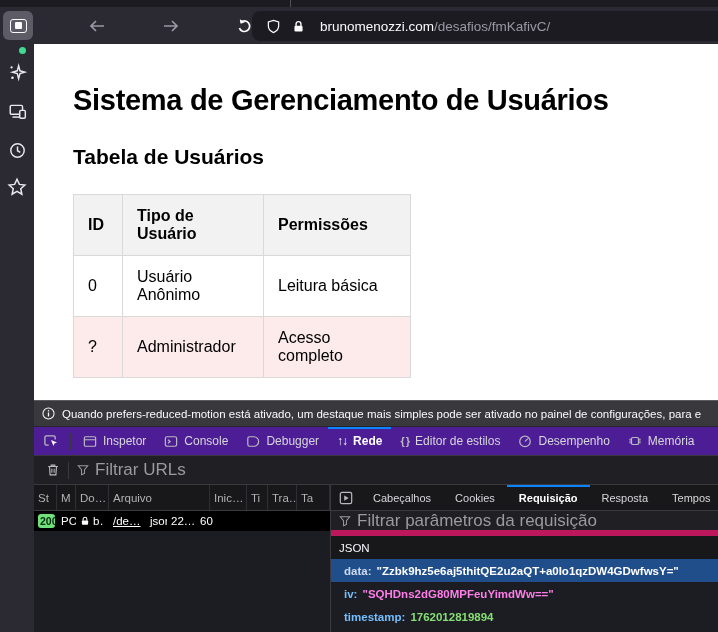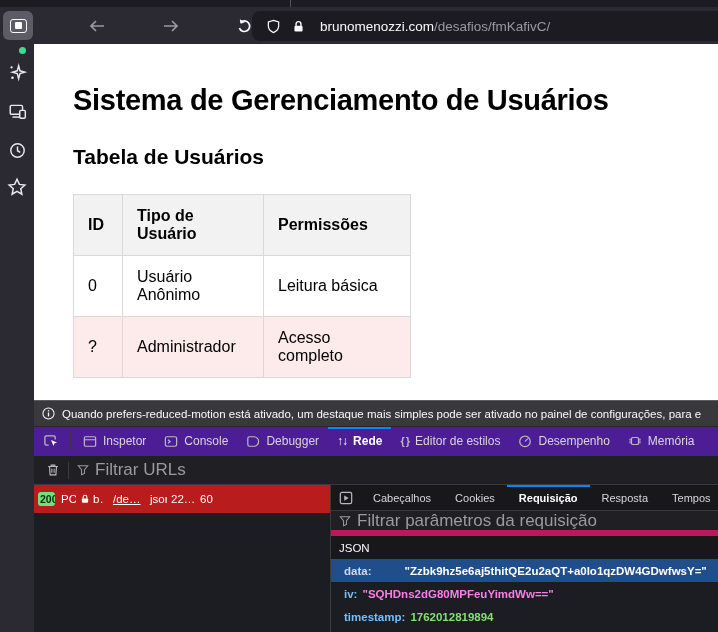--- a/index.html
+++ b/index.html
@@ -56,21 +56,21 @@
   .toolbar2 { height:29px; background:#202024; border-bottom:1px solid #3a3a3e; display:flex; align-items:center; padding-left:12px; }
   .toolbar2 input, .pfilter input { background:transparent; border:none; outline:none; color:#d7d7db;
     font-size:17px; font-family:"Liberation Sans",sans-serif; margin-left:6px; width:200px; }
   .toolbar2 input::placeholder, .pfilter input::placeholder { color:#9b9b9e; }
 
   .dmain { display:flex; height:147px; }
   .netlist { width:296px; background:#1c1d23; display:flex; flex-direction:column; }
   .nethead { height:26px; background:#18181a; border-bottom:1px solid #3a3a3e; display:flex; align-items:center; color:#b1b1b3; }
   .nethead .cell { border-right:1px solid #2e2e33; height:100%; display:flex; align-items:center;
     padding-left:4px; overflow:hidden; white-space:nowrap; }
-  .netrow { height:28px; background:#b91c1c; color:#fff; display:flex; align-items:flex-start; cursor:pointer; }
+  .netrow { height:20px; background:#000000; color:#fff; display:flex; align-items:flex-start; cursor:pointer; }
   .netrow .cell { padding-left:4px; overflow:hidden; white-space:nowrap; display:flex; align-items:center; height:100%; }
   .c-st{width:23px;} .c-m{width:19px;} .c-do{width:33px;} .c-ar{width:101px;} .c-in{width:37px;}
   .c-ti{width:21px;} .c-tr{width:29px;} .c-ta{flex:1;}
   .badge { background:#70e17b; color:#082b0e; font-weight:bold; font-size:10.5px; border-radius:3px;
     padding:1px 2px; max-width:17px; overflow:hidden; white-space:nowrap; }
   .domtxt { max-width:10px; overflow:hidden; text-overflow:ellipsis; white-space:nowrap; margin-left:3px; }
   .initiator { text-decoration:underline; }
 
   .details { flex:1; border-left:1px solid #3a3a3e; background:#1c1d22; display:flex; flex-direction:column; overflow:hidden; }
   .ptabs { height:26px; background:#18181a; border-bottom:1px solid #3a3a3e; display:flex; align-items:stretch; white-space:nowrap; }
@@ -78,21 +78,21 @@
   .ptab { display:flex; align-items:center; padding:0 12px; color:#d7d7db; cursor:pointer; position:relative; font-size:11px; }
   .ptab.active { color:#fff; font-weight:bold; }
   .ptab.active::before { content:""; position:absolute; left:0; right:0; top:0; height:2px; background:#0a84ff; }
   .pfilter { height:25px; background:#202024; border-bottom:6px solid #be185d; display:flex; align-items:center; padding-left:8px; }
   .pfilter input { width:260px; }
   .jsonhead { height:23px; display:flex; align-items:center; padding-left:8px; color:#fbfbfe; background:#18181a; }
   .param { height:23px; display:flex; align-items:center; padding-left:13px; white-space:nowrap; overflow:hidden; }
   .param .k { font-weight:bold; color:#75bfff; }
   .param .k::after { content:":"; }
   .param .v { margin-left:5px; font-weight:bold; }
-  .param.selected { background:#204e8a;gap:28px; }
+  .param.selected { background:#204e8a; }
   .param.selected .k { color:#ccd9ee; }
   .param.selected .v { color:#ffffff; }
   .v-pink { color:#ff7de9; }
   .v-green { color:#86de74; }
 
   svg { display:block; }
 </style>
 </head>
 <body>
 
@@ -274,20 +274,30 @@
     <div class="vsep" style="margin:0 8px;"></div>
     <svg width="12" height="12" viewBox="0 0 14 14">
       <path d="M1.5 2 H12.5 L8.7 6.5 V11 L5.3 12.5 V6.5 Z" fill="none" stroke="#9b9b9e" stroke-width="1.2"></path>
     </svg>
     <input placeholder="Filtrar URLs" style="">
   </div>
 
   <div class="dmain">
 
     <div class="netlist">
+      <div class="nethead">
+        <div class="cell c-st">St</div>
+        <div class="cell c-m">M</div>
+        <div class="cell c-do">Do…</div>
+        <div class="cell c-ar">Arquivo</div>
+        <div class="cell c-in">Inic…</div>
+        <div class="cell c-ti">Ti</div>
+        <div class="cell c-tr">Tra…</div>
+        <div class="cell c-ta">Ta</div>
+      </div>
       <div class="netrow">
         <div class="cell c-st">
             <span class="badge">200</span>
           </div>
         <div class="cell c-m">POST</div>
         <div class="cell c-do">
           <svg width="10" height="10" viewBox="0 0 16 16" style="flex:0 0 auto;">
               <rect x="3" y="7" width="10" height="7" rx="1.5" fill="#fff"></rect>
               <path d="M5 7.5 V5 a3 3 0 0 1 6 0 V7.5" fill="none" stroke="#fff" stroke-width="1.7"></path>
             </svg>

